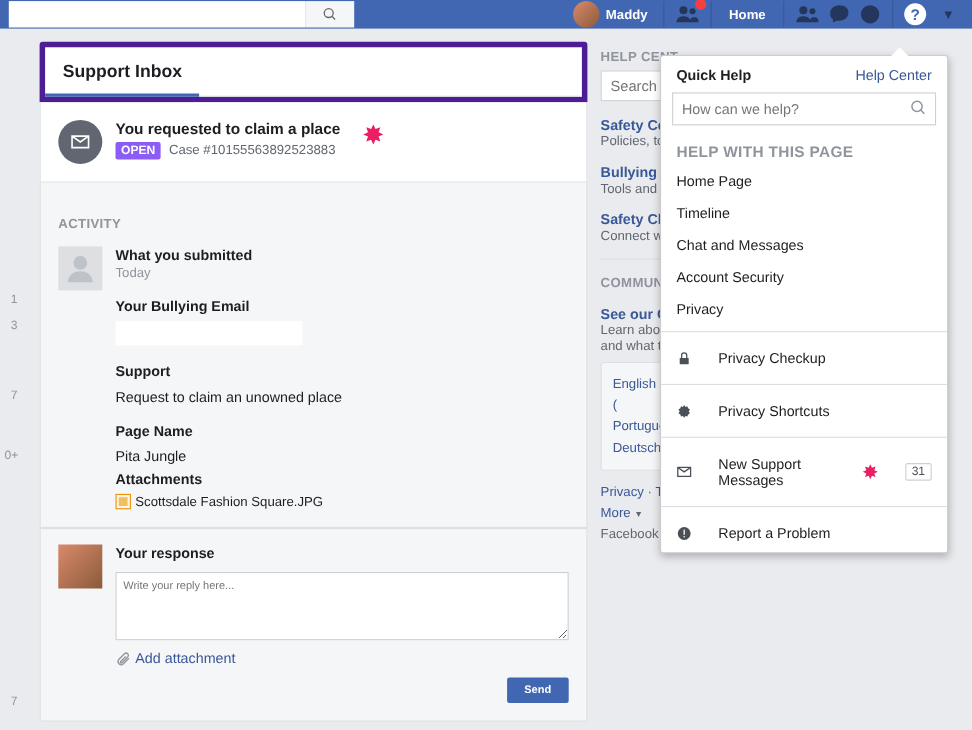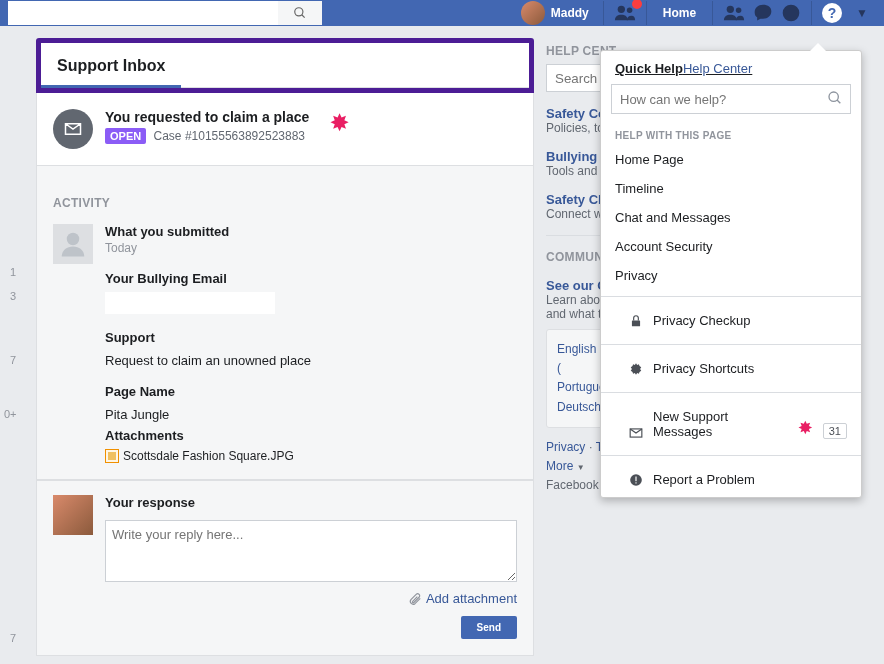--- a/index.html
+++ b/index.html
@@ -52,49 +52,49 @@
 .white-box { background: #fff; width: 170px; height: 22px; border: none; margin-top: 6px; }
 .attach-ln { display: flex; align-items: center; gap: 4px; margin-top: 6px; }
 .attach-ic { width: 14px; height: 14px; border: 1px solid #f09000; background: #fff6e5; display: inline-block; position: relative; }
 .attach-ic::after { content: ''; position: absolute; inset: 2px; background: #f0c060; }
 
 .response-block { background: #f5f6f7; border: 1px solid #dddfe2; padding: 14px 16px 16px; }
 .resp-row { display: flex; gap: 12px; }
 .avatar-user { width: 40px; height: 40px; background: linear-gradient(135deg, #d98a6b, #8b5a3c); }
 .resp-body { flex: 1; }
 .resp-body .h { font-weight: bold; font-size: 13px; }
-.reply-area { width: 100%; height: 62px; margin-top: 10px; border: 1px solid #ccd0d5; padding: 6px; font-family: inherit; font-size: 13px; resize: both; }
-.add-attach { color: #385898; font-size: 13px; margin-top: 6px; display: flex; align-items: center; gap: 4px; cursor: pointer; justify-content: flex-end; }
+.reply-area { width: 100%; height: 62px; margin-top: 10px; border: 1px solid #ccd0d5; padding: 6px; font-family: inherit; font-size: 10px; resize: both; }
+.add-attach { color: #385898; font-size: 13px; margin-top: 6px; display: flex; align-items: center; gap: 4px; cursor: pointer; }
 .send-row { display: flex; justify-content: flex-end; margin-top: 10px; }
 .send-btn { background: #4267b2; color: #fff; border: none; font-weight: bold; padding: 6px 16px; border-radius: 2px; cursor: pointer; font-size: 10px; }
 
 
 .sidecol { width: 310px; font-size: 12px; }
 .side-h { color: #90949c; font-weight: bold; font-size: 12px; margin: 6px 0; letter-spacing: 0.3px; }
 .side-search { width: 100%; height: 28px; border: 1px solid #ccd0d5; padding: 0 8px; background: #fff; }
 .side-link { color: #385898; font-size: 13px; font-weight: 600; margin-top: 14px; }
 .side-desc { color: #616770; font-size: 12px; }
 .side-sep { height: 1px; background: #dadde1; margin: 14px 0; }
 .lang-box { background: #f5f6f7; border: 1px solid #dddfe2; border-radius: 3px; padding: 10px; margin-top: 8px; color: #385898; line-height: 1.6; }
 .footer-links { color: #616770; margin-top: 10px; line-height: 1.6; }
 .footer-links a { color: #385898; text-decoration: none; }
 .footer-links .sep { color: #616770; }
 
 
 .help-panel { position: absolute; top: 50px; left: 600px; width: 262px; background: #fff; border: 1px solid #ccc; border-radius: 3px; box-shadow: 0 3px 8px rgba(0,0,0,0.25); z-index: 100; font-size: 13px; }
-.help-top { display: flex; padding: 10px 14px 8px; text-decoration: underline; }
+.help-top { display: flex; justify-content: space-between; padding: 10px 14px 8px; }
 .help-top .qh { font-weight: bold; color: #1c1e21; }
 .help-top .hc { color: #385898; cursor: pointer; }
 .help-search-wrap { padding: 0 10px 8px; position: relative; }
 .help-search { width: 100%; height: 30px; border: 1px solid #ccd0d5; padding: 0 28px 0 8px; font-size: 13px; }
 .help-search-ic { position: absolute; right: 18px; top: 6px; color: #8d949e; }
-.help-subh { color: #90949c; font-size: 10px; font-weight: bold; padding: 8px 14px 4px; letter-spacing: 0.3px; }
+.help-subh { color: #90949c; font-size: 14px; font-weight: bold; padding: 8px 14px 4px; letter-spacing: 0.3px; }
 .help-item { padding: 7px 14px; cursor: pointer; color: #1c1e21; }
 .help-sep { height: 1px; background: #dadde1; margin: 6px 0; }
-.help-item-ic { display: flex; align-items: flex-end; gap: 10px; padding: 10px 14px; cursor: pointer; margin-left: 14px; }
+.help-item-ic { display: flex; align-items: center; gap: 24px; padding: 10px 14px; cursor: pointer; }
 .help-item-ic .lbl { flex: 1; }
 .badge-count { border: 1px solid #ccd0d5; border-radius: 2px; padding: 1px 5px; font-size: 11px; color: #4b4f56; }
 .starburst-sm { color: #e91e63; font-size: 18px; }
 
 svg { display: block; }
 </style>
 </head>
 <body>
 
 <div class="topbar">

